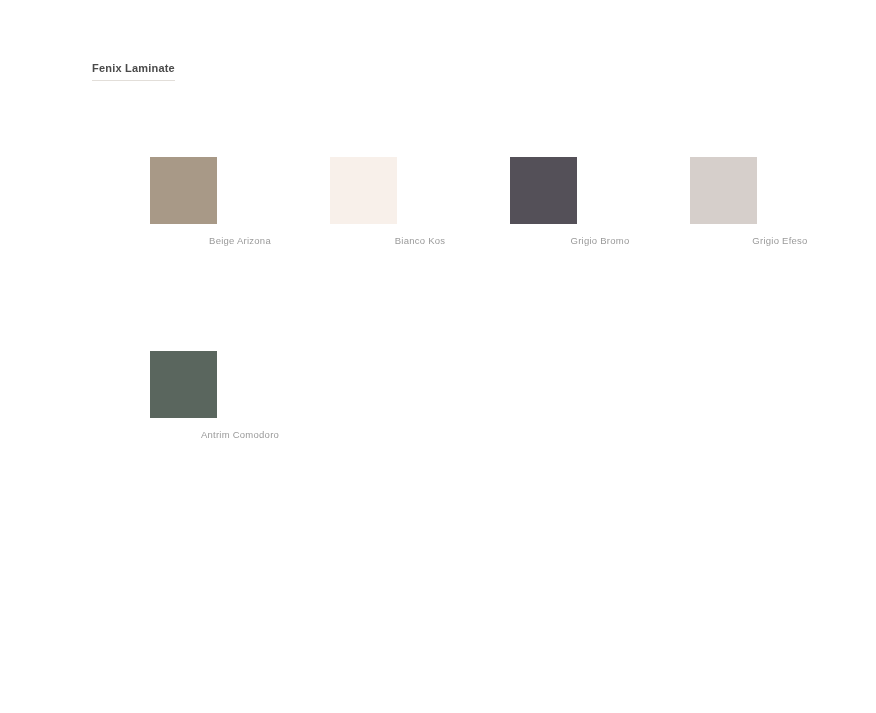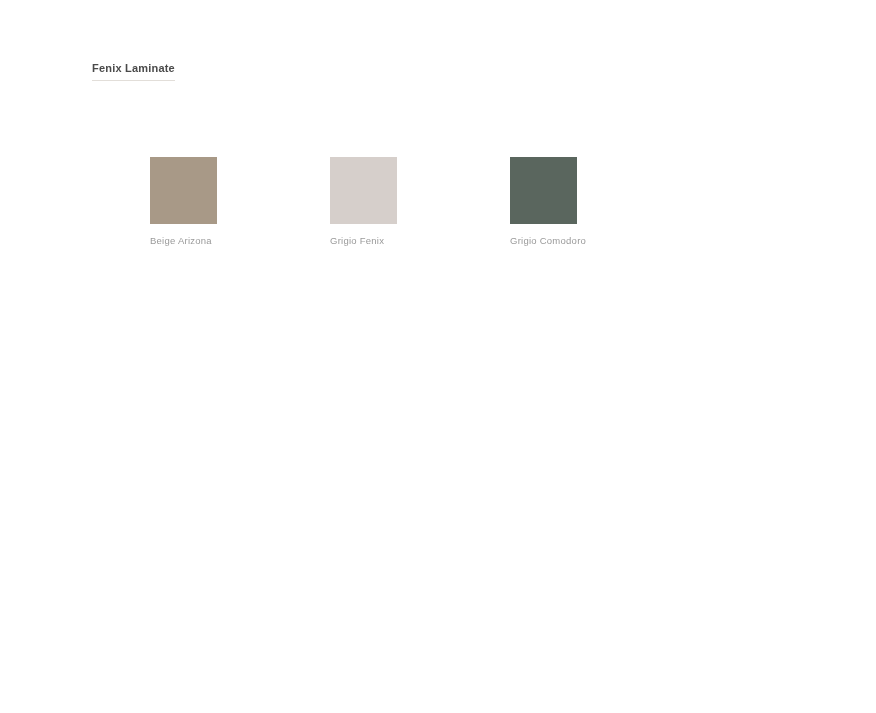--- a/index.html
+++ b/index.html
@@ -65,42 +65,51 @@
     border: 0;
   }
 
   .swatch-label {
     margin-top: 11px;
     font-size: 9.5px;
     color: #9a9a9a;
     letter-spacing: 0.25px;
     white-space: nowrap;
     line-height: 1.2;
+    text-align: center;
   }
 </style>
 </head>
 <body>
 
 <div class="page">
 
   <div class="header">
     <div class="header-title">Fenix Laminate</div>
   </div>
 
   <div class="swatch-grid">
       <div class="swatch-cell">
         <div class="swatch-chip" style="background-color: rgb(168, 153, 135);"></div>
         <div class="swatch-label">Beige Arizona</div>
       </div>
       <div class="swatch-cell">
+        <div class="swatch-chip" style="background-color: rgb(248, 240, 234);"></div>
+        <div class="swatch-label">Bianco Kos</div>
+      </div>
+      <div class="swatch-cell">
+        <div class="swatch-chip" style="background-color: rgb(84, 80, 88);"></div>
+        <div class="swatch-label">Grigio Bromo</div>
+      </div>
+      <div class="swatch-cell">
         <div class="swatch-chip" style="background-color: rgb(214, 207, 203);"></div>
-        <div class="swatch-label">Grigio Fenix</div>
+        <div class="swatch-label">Grigio Efeso</div>
       </div>
       <div class="swatch-cell">
         <div class="swatch-chip" style="background-color: rgb(90, 102, 94);"></div>
-        <div class="swatch-label">Grigio Comodoro</div>
+        <div class="swatch-label">Antrim Comodoro</div>
       </div>
       <div class="swatch-cell empty"></div>
       <div class="swatch-cell empty"></div>
       <div class="swatch-cell empty"></div>
     </div>
 
 </div>
 
 </body></html>

